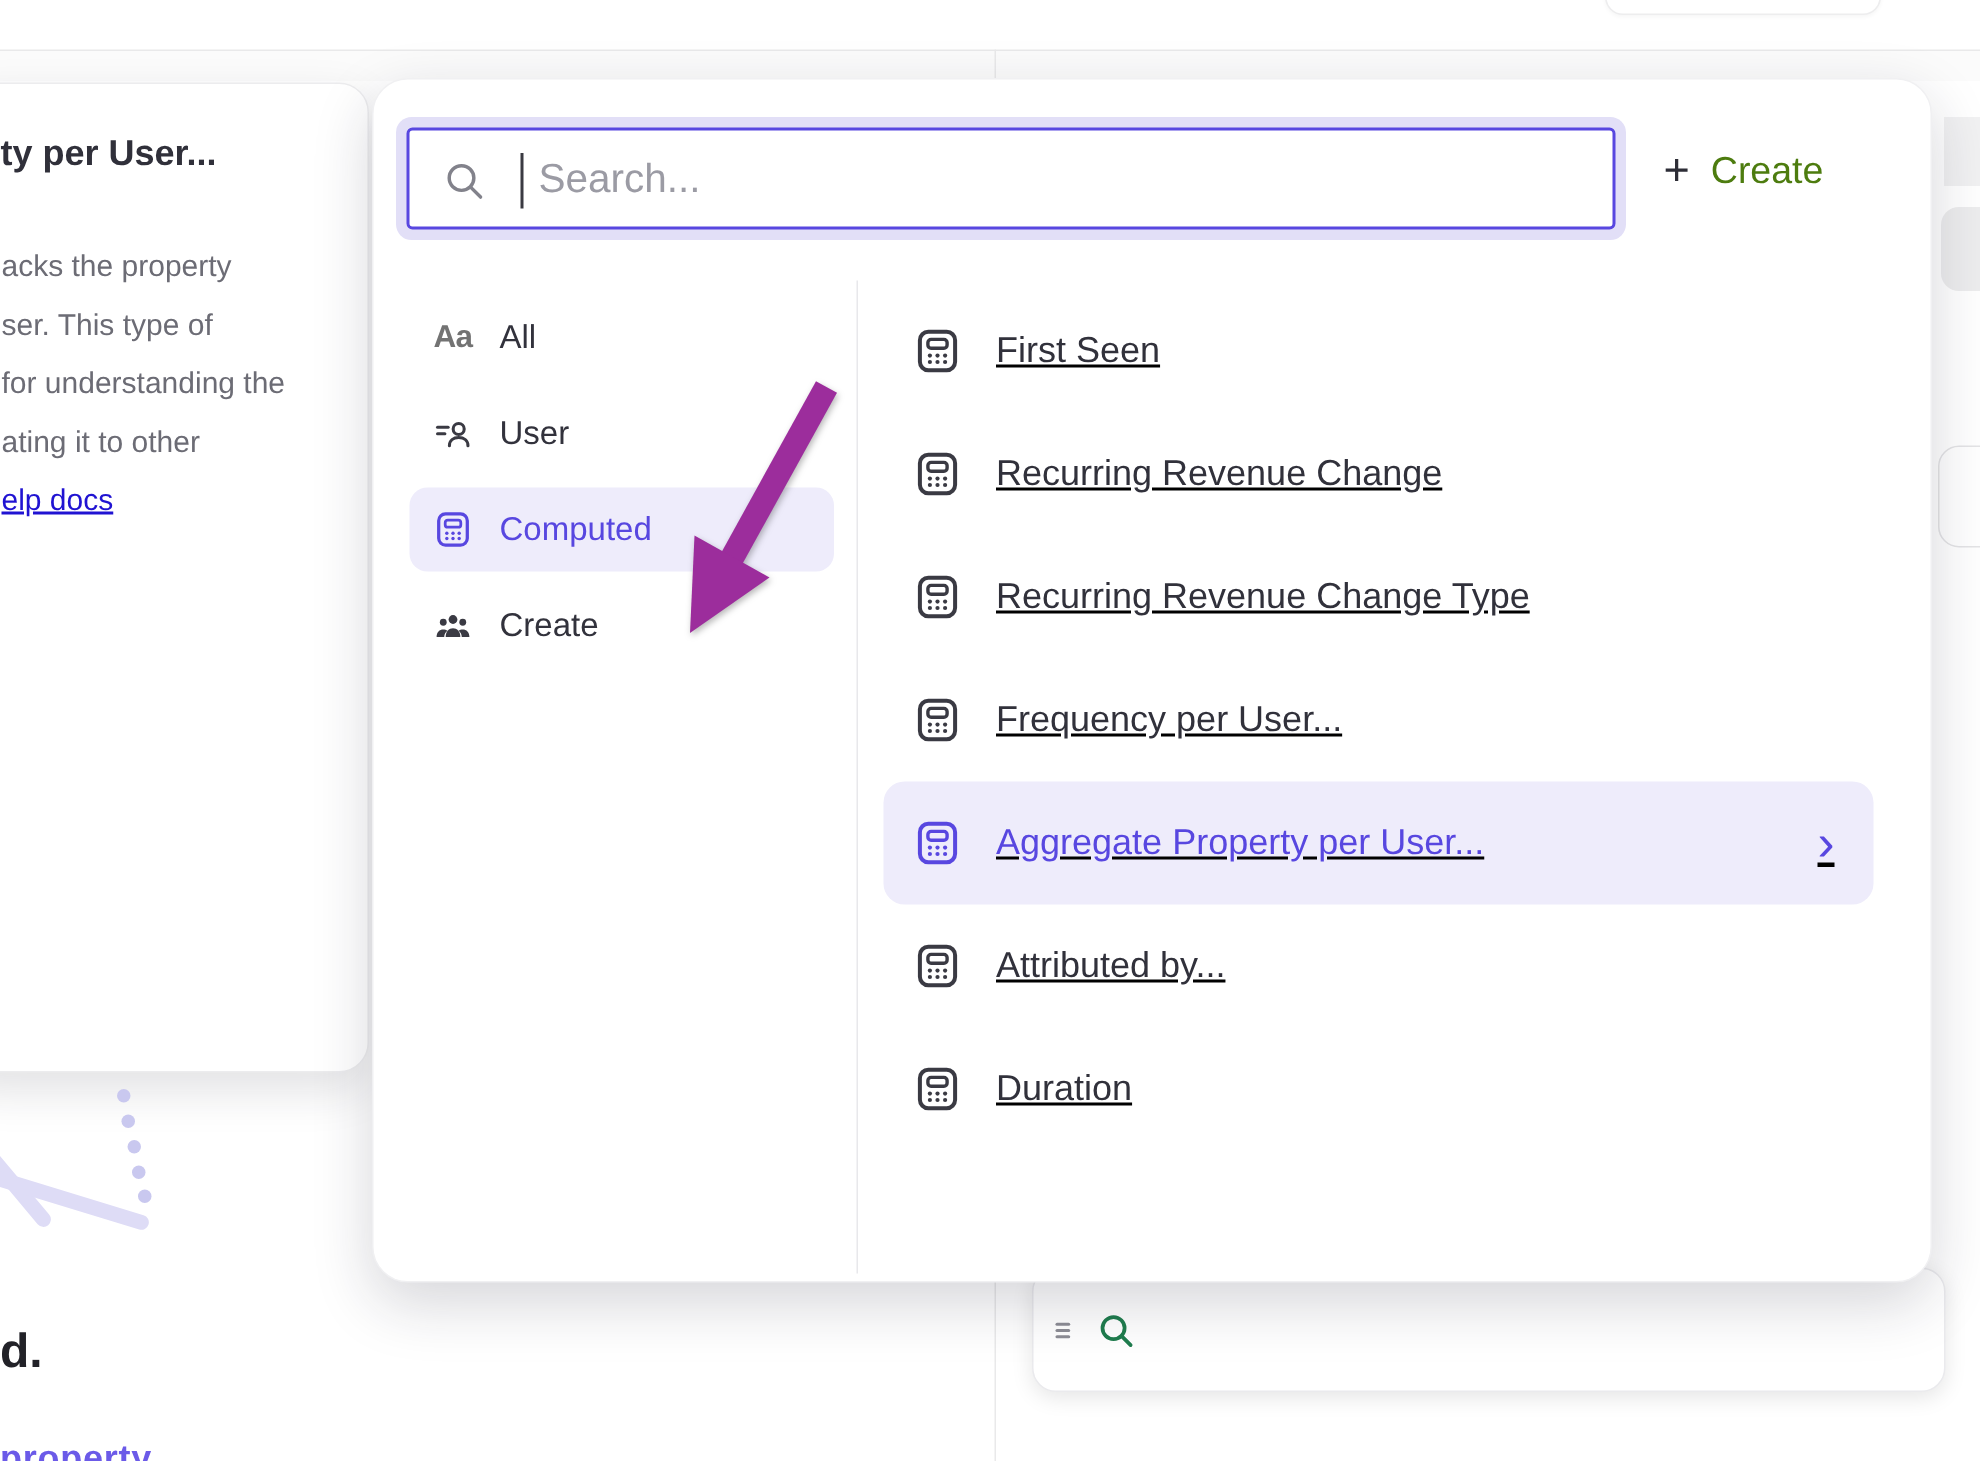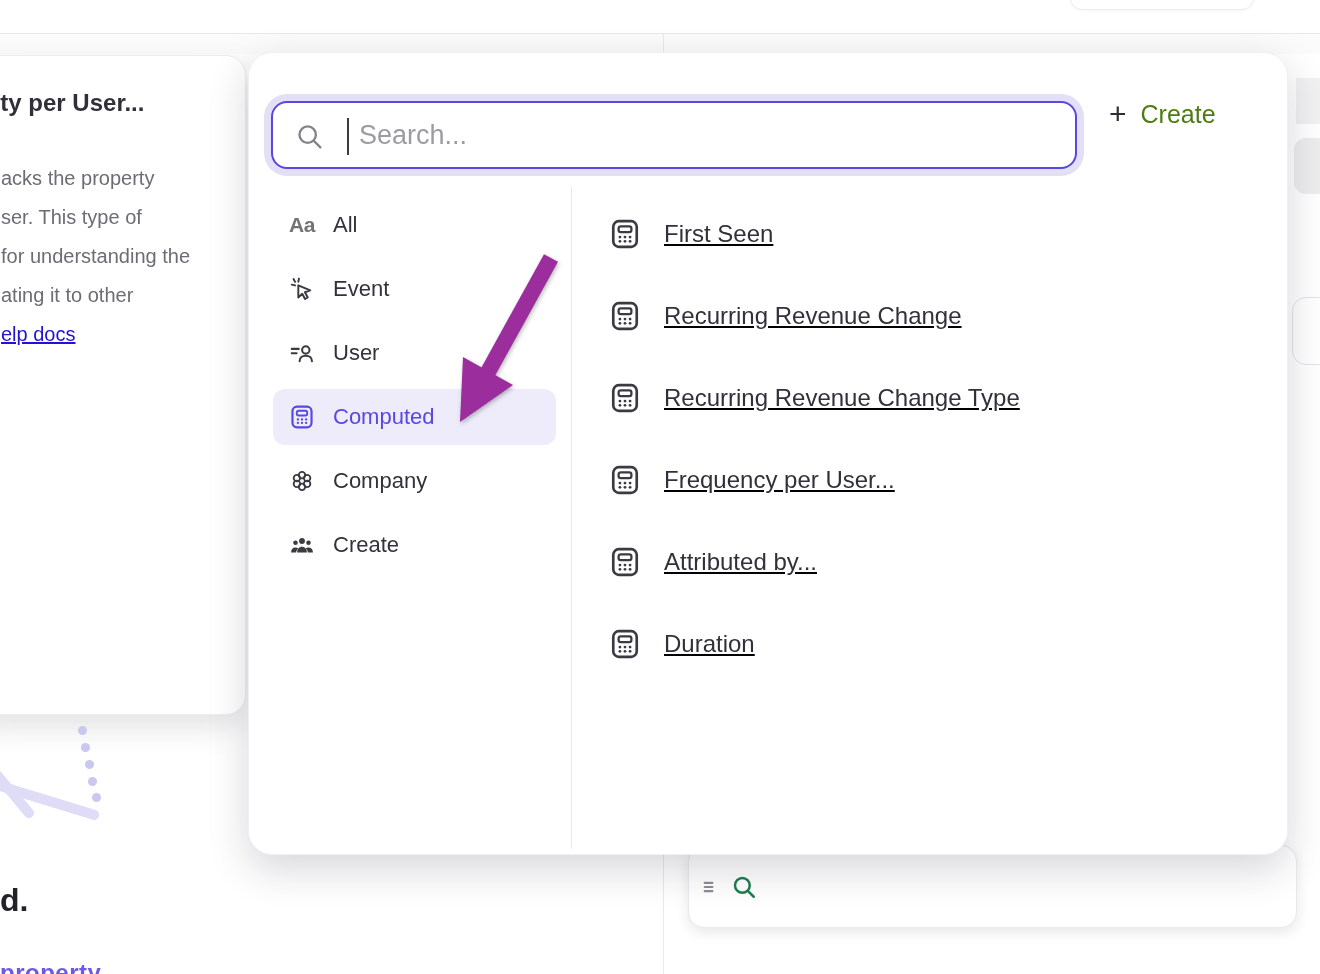--- a/index.html
+++ b/index.html
@@ -37,22 +37,22 @@
   .builder-card .list-icon { width:22px; height:22px; color:#8d8d95; flex:0 0 auto; margin-left:2px; }
   .builder-card .green-search { width:26px; height:26px; color:#1f7d4e; flex:0 0 auto; margin-left:8px; }
   .select-pill { flex:1; margin-left:12px; height:60px; border-radius:12px; background:#e3e0fa;
     display:flex; align-items:center; padding-left:16px; cursor:pointer; }
   .select-pill span { font-size:26px; font-weight:500; color:#5847e0; }
 
   
   .modal { position:absolute; left:248px; top:52px; width:1040px; height:803px; background:#fff;
     border:1px solid #f0f0f2; border-radius:24px; box-shadow:0 14px 40px rgba(30,30,50,.18); z-index:4; }
 
-  .search-wrap { position:absolute; left:22px; top:48px; width:806px; height:68px; background:#fff;
-    border:2.5px solid #5847e0; border-radius:16px; box-shadow:0 0 0 7px #e2dff7; }
+  .search-wrap { position:absolute; left:22px; top:32px; width:806px; height:68px; background:#fff;
+    border:2.5px solid #5847e0; border-radius:4px; box-shadow:0 0 0 7px #e2dff7; }
   .search-wrap .search-icon { position:absolute; left:22px; top:19px; width:29px; height:29px; color:#82828b; }
   .search-wrap .caret { position:absolute; left:74px; top:15px; width:2px; height:37px; background:#3a3a42; }
   .search-wrap input { position:absolute; inset:0; border:none; outline:none; background:transparent;
     padding-left:86px; font-size:27px; color:#2a2a33; font-family:"Liberation Sans", sans-serif; }
   .search-wrap input::placeholder { color:#9b9ba4; }
 
   .create-btn { position:absolute; left:860px; top:46px; display:flex; align-items:center; gap:14px; cursor:pointer; }
   .create-btn .plus { font-size:30px; font-weight:300; color:#2d2d36; line-height:30px; }
   .create-btn .lbl  { font-size:25px; font-weight:500; color:#4d7c0f; }
 
@@ -146,31 +146,20 @@
 
     <div class="cat-col">
       <div class="cat-item">
         <span class="cicon">
             <span class="aa-glyph">Aa</span>
           </span>
         <span class="clabel">All</span>
       </div>
       <div class="cat-item">
         <span class="cicon">
-          <svg viewBox="0 0 24 24" fill="none" stroke="currentColor" stroke-width="1.8" stroke-linecap="round" stroke-linejoin="round">
-            <path d="M4.2 2.8 L5.6 5.4"></path>
-              <path d="M2.6 8 L5.6 8.7"></path>
-              <path d="M9.2 2.4 L8.6 5.3"></path>
-            <path d="M8.6 8.6 L19.6 13.2 L14.7 15 L17.3 19.8 L14.8 21.2 L12.2 16.4 L8.6 19.8 Z"></path>
-          </svg>
-        </span>
-        <span class="clabel">Event</span>
-      </div>
-      <div class="cat-item">
-        <span class="cicon">
           <svg viewBox="0 0 24 24" fill="none" stroke="currentColor" stroke-width="1.9" stroke-linecap="round">
             <path d="M2.5 8.2 H9"></path>
               <path d="M2.5 12.2 H7"></path>
             <circle cx="15.5" cy="9.2" r="3.4"></circle>
             <path d="M9.8 19.5 c0-3.2 2.5-5 5.7-5 s5.7 1.8 5.7 5"></path>
           </svg>
         </span>
         <span class="clabel">User</span>
       </div>
       <div class="cat-item selected">
@@ -182,33 +171,20 @@
               <circle cx="8.2" cy="14.3" r="1.05"></circle>
                 <circle cx="12" cy="14.3" r="1.05"></circle>
                 <circle cx="15.8" cy="14.3" r="1.05"></circle>
               <circle cx="8.2" cy="17.5" r="1.05"></circle>
                 <circle cx="12" cy="17.5" r="1.05"></circle>
                 <circle cx="15.8" cy="17.5" r="1.05"></circle>
             </g>
           </svg>
         </span>
         <span class="clabel">Computed</span>
-      </div>
-      <div class="cat-item">
-        <span class="cicon">
-          <svg viewBox="0 0 24 24" fill="none" stroke="currentColor" stroke-width="1.7">
-            <circle cx="12" cy="6.6" r="3"></circle>
-              <circle cx="16.7" cy="9.3" r="3"></circle>
-              <circle cx="16.7" cy="14.7" r="3"></circle>
-            <circle cx="12" cy="17.4" r="3"></circle>
-              <circle cx="7.3" cy="14.7" r="3"></circle>
-              <circle cx="7.3" cy="9.3" r="3"></circle>
-          </svg>
-        </span>
-        <span class="clabel">Company</span>
       </div>
       <div class="cat-item">
         <span class="cicon">
           <svg viewBox="0 0 24 24" fill="currentColor">
             <circle cx="6" cy="10" r="2.1"></circle>
               <circle cx="18" cy="10" r="2.1"></circle>
               <circle cx="12" cy="8.3" r="2.7"></circle>
             <path d="M1.9 19c0-3 1.8-4.6 4.1-4.6 1 0 1.9.3 2.6.9-1.3 1-2 2.4-2 3.7z"></path>
             <path d="M22.1 19c0-3-1.8-4.6-4.1-4.6-1 0-1.9.3-2.6.9 1.3 1 2 2.4 2 3.7z"></path>
             <path d="M7.5 19c0-3.4 2-5.3 4.5-5.3s4.5 1.9 4.5 5.3z"></path>
@@ -287,20 +263,38 @@
                 <circle cx="15.8" cy="14.3" r="1.05"></circle>
                 <circle cx="8.2" cy="17.5" r="1.05"></circle>
                 <circle cx="12" cy="17.5" r="1.05"></circle>
                 <circle cx="15.8" cy="17.5" r="1.05"></circle>
               </g>
             </svg>
         </span>
         <span class="rlabel">Frequency per User...</span>
       </div>
 
+      <div class="result-item selected">
+        <span class="ricon">
+          <svg viewBox="0 0 24 24">
+              <rect x="3.2" y="2.4" width="17.6" height="19.2" rx="4.2" fill="none" stroke="currentColor" stroke-width="2"></rect>
+              <rect x="7.2" y="6.2" width="9.6" height="4.4" rx="1.6" fill="none" stroke="currentColor" stroke-width="1.7"></rect>
+              <g fill="currentColor">
+                <circle cx="8.2" cy="14.3" r="1.05"></circle>
+                <circle cx="12" cy="14.3" r="1.05"></circle>
+                <circle cx="15.8" cy="14.3" r="1.05"></circle>
+                <circle cx="8.2" cy="17.5" r="1.05"></circle>
+                <circle cx="12" cy="17.5" r="1.05"></circle>
+                <circle cx="15.8" cy="17.5" r="1.05"></circle>
+              </g>
+            </svg>
+        </span>
+        <span class="rlabel">Aggregate Property per User...</span>
+        <span class="chevron">›</span>
+      </div>
 
       <div class="result-item">
         <span class="ricon">
           <svg viewBox="0 0 24 24">
               <rect x="3.2" y="2.4" width="17.6" height="19.2" rx="4.2" fill="none" stroke="currentColor" stroke-width="2"></rect>
               <rect x="7.2" y="6.2" width="9.6" height="4.4" rx="1.6" fill="none" stroke="currentColor" stroke-width="1.7"></rect>
               <g fill="currentColor">
                 <circle cx="8.2" cy="14.3" r="1.05"></circle>
                 <circle cx="12" cy="14.3" r="1.05"></circle>
                 <circle cx="15.8" cy="14.3" r="1.05"></circle>

